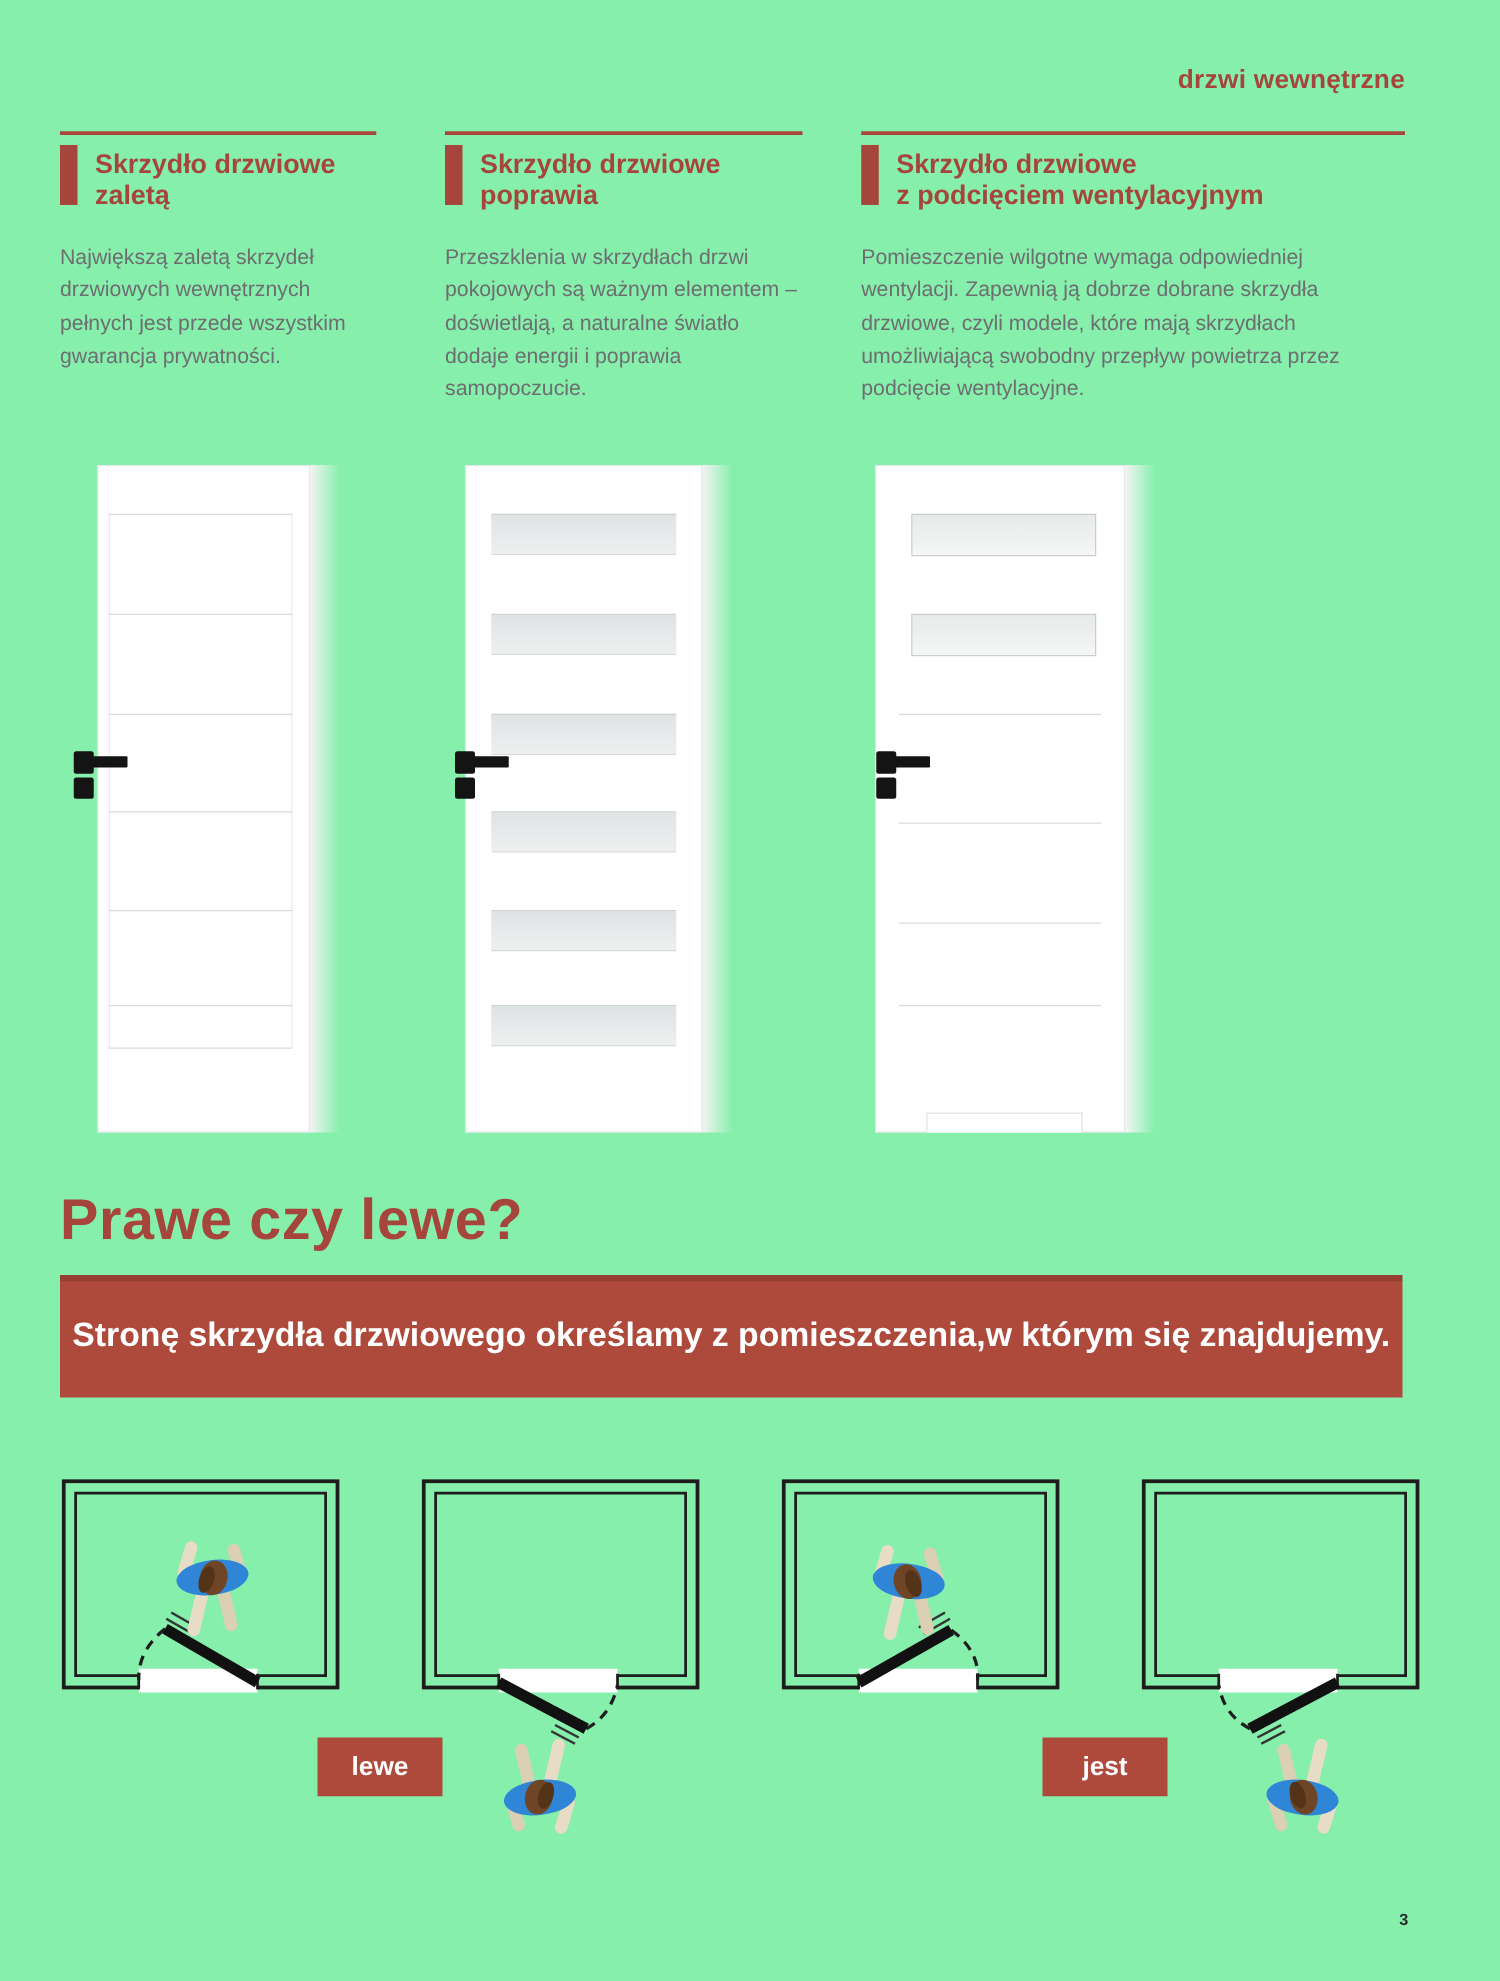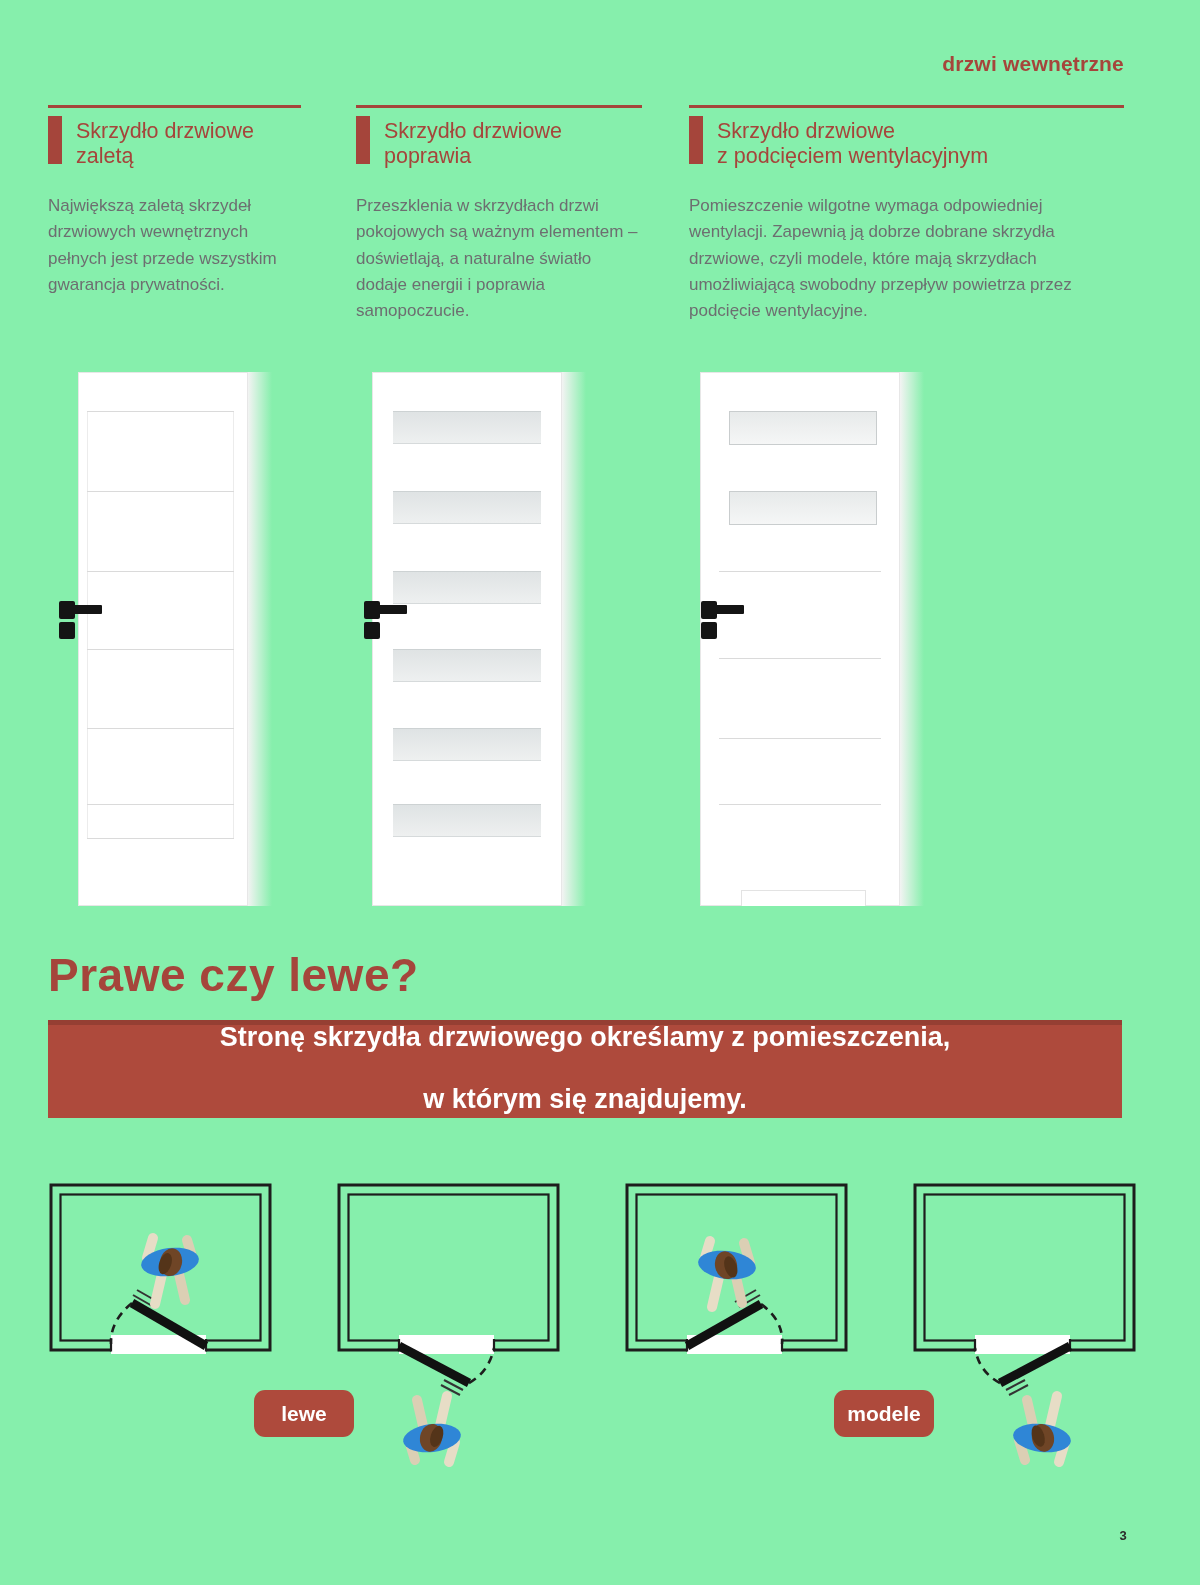--- a/index.html
+++ b/index.html
@@ -17,21 +17,21 @@
   .page-tag{position:absolute;top:52px;right:76px;color:var(--accent-text);
     font-size:21px;font-weight:bold;letter-spacing:.2px;}
 
   
   .door-col{position:absolute;top:105px;border-top:3px solid var(--accent-text);}
   .col-0{left:48px;width:253px;}
   .col-1{left:356px;width:286px;}
   .col-2{left:689px;width:435px;}
   .col-head{display:flex;padding-top:9px;}
   .accent-bar{flex:0 0 14px;height:48px;background:var(--accent-text);margin-right:14px;margin-top:-1px;}
-  .col-title{color:var(--accent-text);font-size:21.5px;font-weight:normal;line-height:25px;padding-top:2px;}
+  .col-title{color:var(--accent-text);font-size:21.5px;font-weight:bold;line-height:25px;padding-top:2px;}
   .col-title span{display:block;}
   .col-desc{margin-top:24px;color:var(--body-gray);font-size:17px;line-height:1.55;}
 
   
   .door{position:absolute;background:#fff;border:1px solid #e7e7e7;}
   .door::after{content:'';position:absolute;top:-1px;bottom:-1px;right:-25px;width:24px;
     background:linear-gradient(to right,#f3f3f3,rgba(255,255,255,0));}
   .door-full{left:78px;top:372px;width:170px;height:534px;}
   .door-room{left:372px;top:372px;width:190px;height:534px;}
   .door-vent{left:700px;top:372px;width:200px;height:534px;}
@@ -53,34 +53,34 @@
   .handle .lock{position:absolute;left:0;top:21px;width:16px;height:17px;background:#141414;border-radius:2px;}
   .door-full .handle{left:-20px;top:228px;}
   .door-room .handle{left:-9px;top:228px;}
   .door-vent .handle{left:0;top:228px;}
 
   
   .big-heading{position:absolute;left:48px;top:948px;color:var(--accent-text);
     font-size:46px;font-weight:bold;letter-spacing:.5px;}
   .banner{position:absolute;left:48px;top:1020px;width:1074px;height:98px;background:var(--banner-bg);
     box-shadow:inset 0 5px 0 rgba(0,0,0,.14);
-    display:flex;flex-direction:column;align-items:center;justify-content:space-between;}
+    display:flex;flex-direction:row;align-items:center;justify-content:center;}
   .banner div{color:#fff;font-size:27px;font-weight:bold;line-height:1.33;text-align:center;}
 
   .diagram{position:absolute;top:1182px;width:228px;height:310px;}
   .dg-0{left:48px;} .dg-1{left:336px;} .dg-2{left:624px;} .dg-3{left:912px;}
   .wall{fill:none;stroke:var(--wall-black);}
   .leaf{stroke:#111;stroke-width:9;}
   .leaf-mark{stroke:#333;stroke-width:2;}
   .arc{fill:none;stroke:#1d1d1d;stroke-width:2.6;stroke-dasharray:8 6;}
   .limb{stroke:#e7ddc6;stroke-width:10;stroke-linecap:round;}
   .limb2{stroke:#dbcfb4;stroke-width:10;stroke-linecap:round;}
 
   .side-label{position:absolute;top:1390px;width:100px;height:47px;background:var(--banner-bg);
-    color:#fff;font-size:21px;font-weight:bold;display:flex;align-items:center;justify-content:center;border-radius:11px;}
+    color:#fff;font-size:21px;font-weight:bold;display:flex;align-items:center;justify-content:center;}
   .label-left{left:254px;} .label-right{left:834px;}
 
   .page-number{position:absolute;left:1108px;top:1528px;width:30px;text-align:center;
     color:#2b2b2b;font-size:13px;font-weight:bold;}
 </style>
 </head>
 <body>
 
 <div class="page">
 
@@ -249,17 +249,17 @@
       <line class="limb2" x1="9" y1="12" x2="15" y2="38"></line>
       <line class="limb" x1="-17" y1="-24" x2="-23" y2="-4"></line>
       <line class="limb2" x1="17" y1="-22" x2="23" y2="-2"></line>
       <ellipse cx="0" cy="0" rx="29" ry="14" fill="#2f86d6" transform="rotate(7)"></ellipse>
       <ellipse cx="-1" cy="0" rx="11" ry="14" fill="#6f4526" transform="rotate(-12)"></ellipse>
       <ellipse cx="3" cy="3" rx="6" ry="11" fill="#543419" transform="rotate(-18)"></ellipse>
     </g>
   </svg>
 
   <div class="side-label label-left">lewe</div>
-  <div class="side-label label-right">modele</div>
+  <div class="side-label label-right">jest</div>
 
   <div class="page-number">3</div>
 
 </div>
 
 </body></html>

